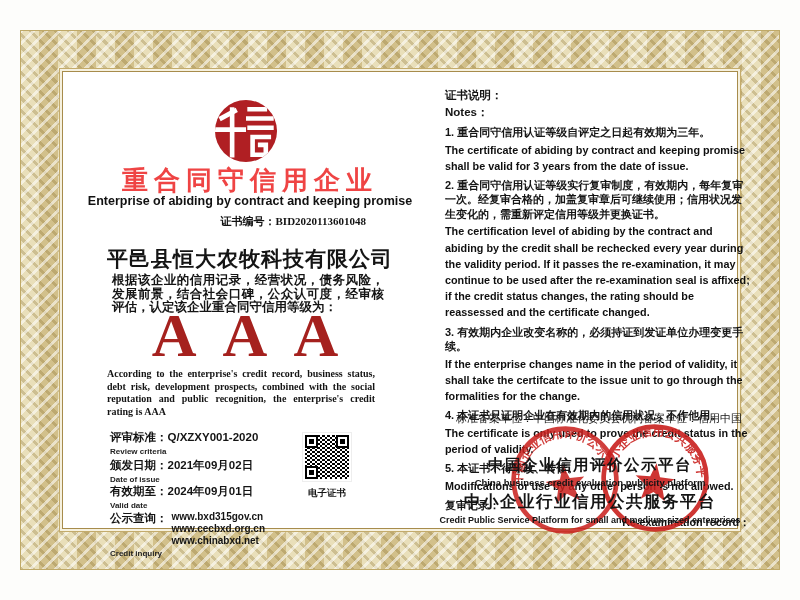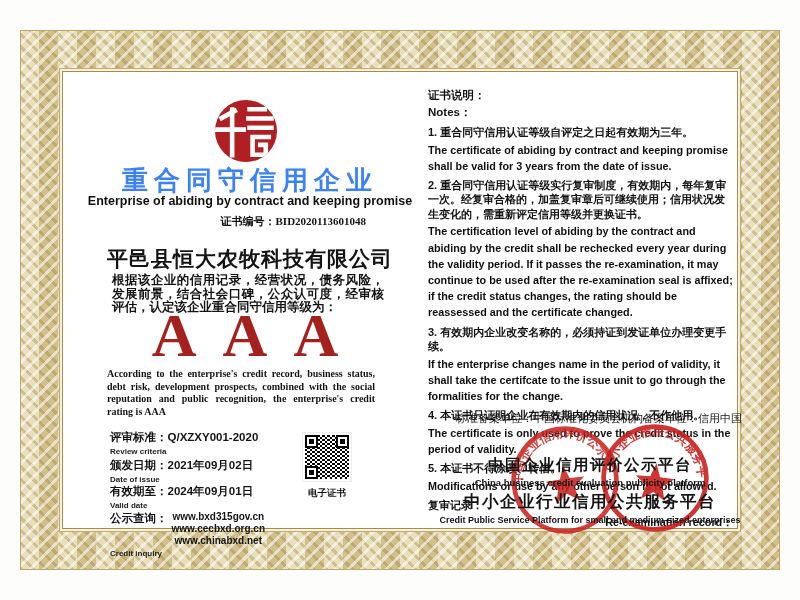--- a/index.html
+++ b/index.html
@@ -21,21 +21,21 @@
     background:#fff;
     border:1px solid #a78c4c;
     box-shadow: 0 0 0 2px #f6f1df, 0 0 0 3px #c3ab6c;
   }
 
   .abs { position:absolute; }
 
   
   .logo { left:213px; top:98px; width:66px; height:66px; }
   .title-zh { left:92px; top:163px; width:316px; text-align:center;
-    font-size:26px; font-weight:900; letter-spacing:6px; color:#3b82f6; }
+    font-size:26px; font-weight:900; letter-spacing:6px; color:#ef4444; }
   .title-en { left:84px; top:194px; width:332px; text-align:center;
     font-size:12.5px; font-weight:800; color:#111; }
   .cert-no { left:100px; top:214px; width:266px; text-align:right;
     font-family:Liberation Serif, serif; font-size:11px; font-weight:700; }
   .company { left:84px; top:245px; width:332px; text-align:center;
     font-size:21px; font-weight:900; letter-spacing:1px; }
   .stmt-zh { left:112px; top:274px; width:272px; text-align:justify;
     font-size:12.5px; font-weight:800; line-height:13.5px; }
   .rating { left:100px; top:300px; width:290px; text-align:center;
     font-family:"Liberation Serif",serif; font-size:62px; font-weight:700;
@@ -54,21 +54,21 @@
     background:
       repeating-linear-gradient(0deg,#000 0 2px,#fff 2px 4px),
       repeating-linear-gradient(90deg,#000 0 2px,#fff 2px 5px);
     background-blend-mode:difference; }
   .finder { position:absolute; width:13px; height:13px; border:2px solid #000; background:#fff; }
   .finder i { display:block; width:5px; height:5px; background:#000; margin:2px; }
   .finder.tl { left:2px; top:2px; } .finder.tr { right:2px; top:2px; } .finder.bl { left:2px; bottom:2px; }
   .qr-label { left:298px; top:487px; width:58px; text-align:center; font-size:9.5px; font-weight:800; }
 
   
-  .notes { left:428px; top:87px; width:305px; }
+  .notes { left:445px; top:87px; width:305px; }
   .n-head { font-size:11.5px; font-weight:800; line-height:17px; }
   .n-zh { font-size:11px; font-weight:800; line-height:14.5px; margin-top:4px; }
   .n-en { font-size:10.8px; font-weight:700; line-height:16.2px; color:#101010; margin-top:2px; }
   .review-line { display:flex; align-items:flex-end;flex-direction:column; }
   .review-line .rule { flex:1; border-bottom:1px solid #333; margin-left:4px; margin-bottom:3px; }
 
   .filing { left:437px; top:411px; width:305px; display:flex; justify-content:flex-end;
     font-size:11px; font-weight:400; }
 
   
@@ -126,21 +126,21 @@
   </div>
   <div class="abs field" style="top:438px">
     <div class="f-zh">颁发日期：2021年09月02日</div>
     <div class="f-en">Date of issue</div>
   </div>
   <div class="abs field" style="top:464px">
     <div class="f-zh">有效期至：2024年09月01日</div>
     <div class="f-en">Valid date</div>
   </div>
   <div class="abs field" style="top:491px">
-    <div style="display:flex; gap:4px;text-align:center;">
+    <div style="display:flex; gap:4px;">
       <div class="f-zh">公示查询：</div>
       <div class="urls">
         <div>www.bxd315gov.cn</div>
         <div>www.cecbxd.org.cn</div>
         <div>www.chinabxd.net</div>
       </div>
     </div>
     <div class="f-en">Credit inquiry</div>
   </div>
 

